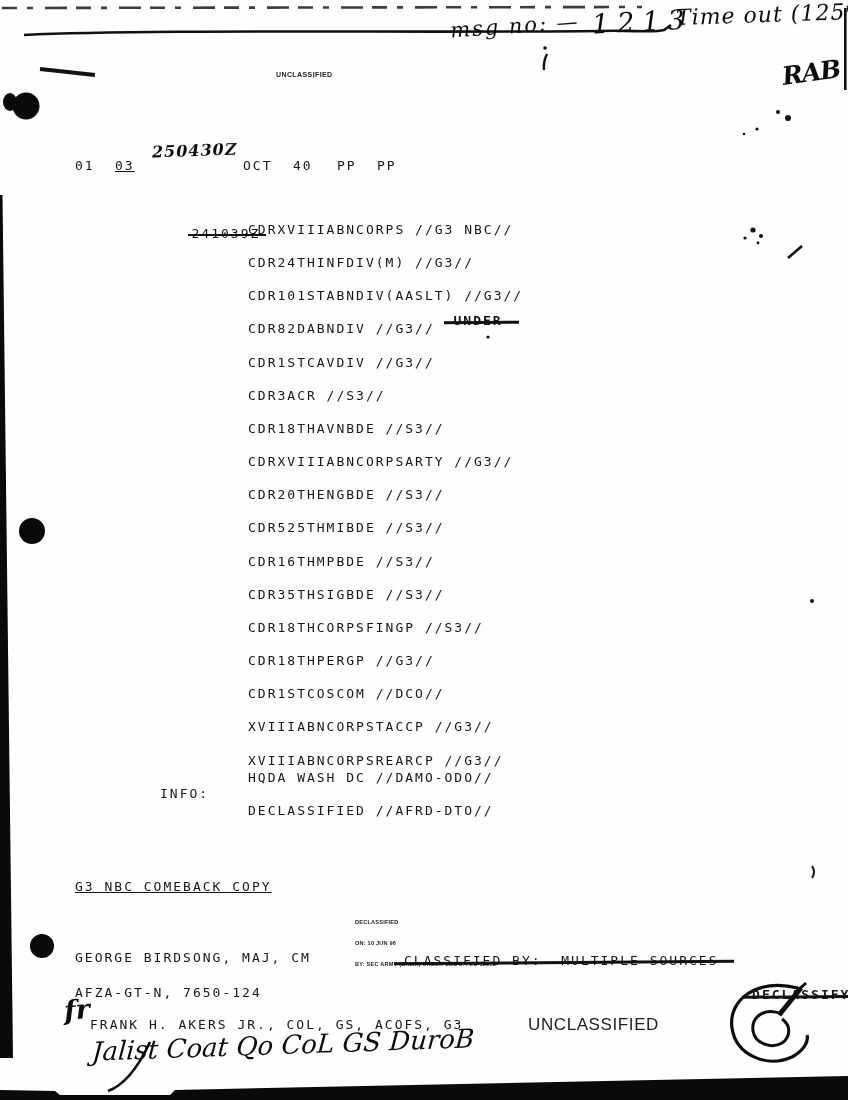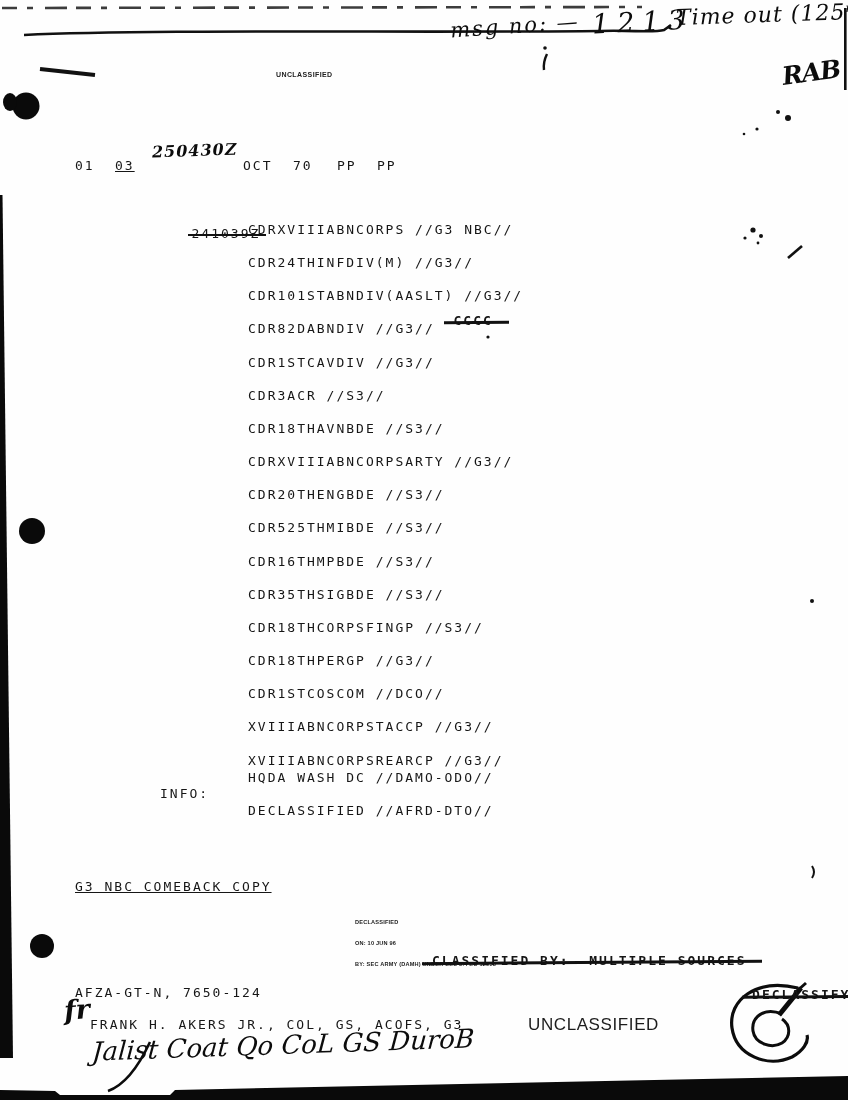--- a/index.html
+++ b/index.html
@@ -77,24 +77,24 @@
 
   
   <div class="abs sans" style="left:276px;top:71px;font-size:7px;font-weight:bold;letter-spacing:0.4px;color:#222;">UNCLASSIFIED</div>
 
   
   <div class="abs" style="left:75px;top:158px;height:20px;">
     <span class="abs mono" style="left:0;top:0;">01</span>
     <span class="abs mono" style="left:40px;top:0;text-decoration:underline;">03</span>
     <span class="abs mono strike" style="left:78px;top:8px;">241039Z</span>
     <span class="abs mono" style="left:168px;top:0;">OCT</span>
-    <span class="abs mono" style="left:218px;top:0;">70</span>
+    <span class="abs mono" style="left:218px;top:0;">40</span>
     <span class="abs mono" style="left:262px;top:0;">PP</span>
     <span class="abs mono" style="left:302px;top:0;">PP</span>
-    <span class="abs mono strike strike-wide" style="left:340px;top:0;font-weight:bold;">CCCC</span>
+    <span class="abs mono strike strike-wide" style="left:340px;top:0;font-weight:bold;">UNDER</span>
   </div>
   
   <div class="abs hand" style="left:152px;top:141px;font-size:16px;font-weight:bold;letter-spacing:1px;transform:rotate(-2deg);">250430Z</div>
 
   
   <div class="abs mono" style="left:248px;top:222px;"><div class="addr-line">CDRXVIIIABNCORPS //G3 NBC//</div><div class="addr-line">CDR24THINFDIV(M) //G3//</div><div class="addr-line">CDR101STABNDIV(AASLT) //G3//</div><div class="addr-line">CDR82DABNDIV //G3//</div><div class="addr-line">CDR1STCAVDIV //G3//</div><div class="addr-line">CDR3ACR //S3//</div><div class="addr-line">CDR18THAVNBDE //S3//</div><div class="addr-line">CDRXVIIIABNCORPSARTY //G3//</div><div class="addr-line">CDR20THENGBDE //S3//</div><div class="addr-line">CDR525THMIBDE //S3//</div><div class="addr-line">CDR16THMPBDE //S3//</div><div class="addr-line">CDR35THSIGBDE //S3//</div><div class="addr-line">CDR18THCORPSFINGP //S3//</div><div class="addr-line">CDR18THPERGP //G3//</div><div class="addr-line">CDR1STCOSCOM //DCO//</div><div class="addr-line">XVIIIABNCORPSTACCP //G3//</div><div class="addr-line">XVIIIABNCORPSREARCP //G3//</div></div>
 
   
   <div class="abs mono" style="left:160px;top:786px;">INFO:</div>
   <div class="abs mono" style="left:248px;top:770px;"><div class="addr-line">HQDA WASH DC //DAMO-ODO//</div><div class="addr-line">DECLASSIFIED //AFRD-DTO//</div></div>
@@ -103,23 +103,24 @@
   <div class="abs mono" style="left:75px;top:879px;text-decoration:underline;">G3 NBC COMEBACK COPY</div>
 
   
   <div class="abs stamp" style="left:355px;top:905px;">
     <div>DECLASSIFIED</div>
     <div>ON: 10 JUN 96</div>
     <div>BY: SEC ARMY (DAMH) UNDER SEC 3.4 EO 12958</div>
   </div>
 
   
+  <div class="abs mono" style="left:75px;top:950px;">GEORGE BIRDSONG, MAJ, CM</div>
   <div class="abs mono" style="left:75px;top:985px;">AFZA-GT-N, 7650-124</div>
   <div class="abs hand" style="left:64px;top:994px;font-size:27px;font-weight:bold;transform:rotate(-4deg);">fr</div>
   <div class="abs mono" style="left:90px;top:1017px;">FRANK H. AKERS JR., COL, GS, ACOFS, G3</div>
   <div class="abs hand" style="left:92px;top:1030px;font-size:26px;letter-spacing:0px;transform:rotate(-2deg) skewX(-6deg);">Jalist Coat Qo CoL GS DuroB</div>
 
   
-  <div class="abs mono strike strike-wide" style="left:432px;top:950px;font-weight:bold;">CLASSIFIED BY:  MULTIPLE SOURCES</div>
+  <div class="abs mono strike strike-wide" style="left:404px;top:950px;font-weight:normal;">CLASSIFIED BY:  MULTIPLE SOURCES</div>
   <div class="abs mono strike strike-wide" style="left:428px;top:984px;font-weight:bold;">DECLASSIFY ON:  OADR</div>
   <div class="abs sans" style="left:528px;top:1015px;font-size:17px;letter-spacing:0.6px;color:#1d1d1d;">UNCLASSIFIED</div>
 
 </div>
 
 </body></html>

